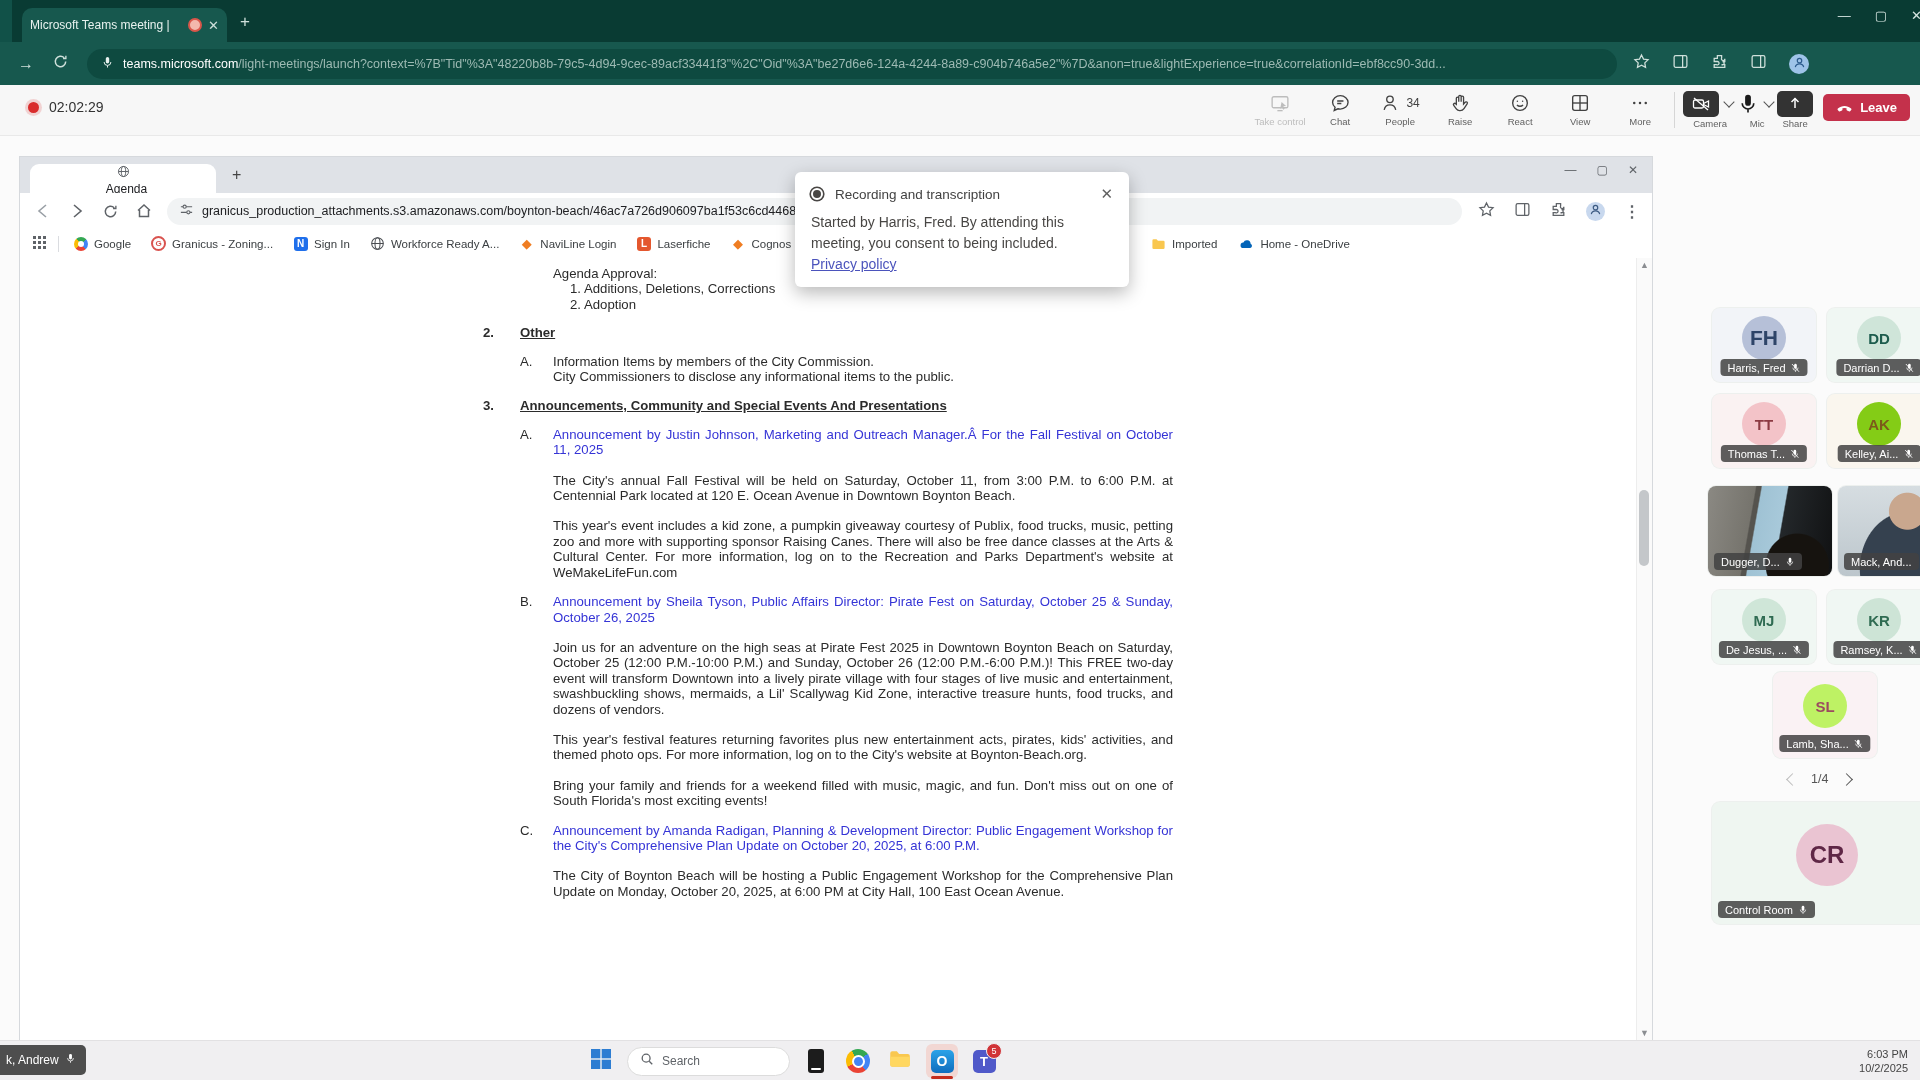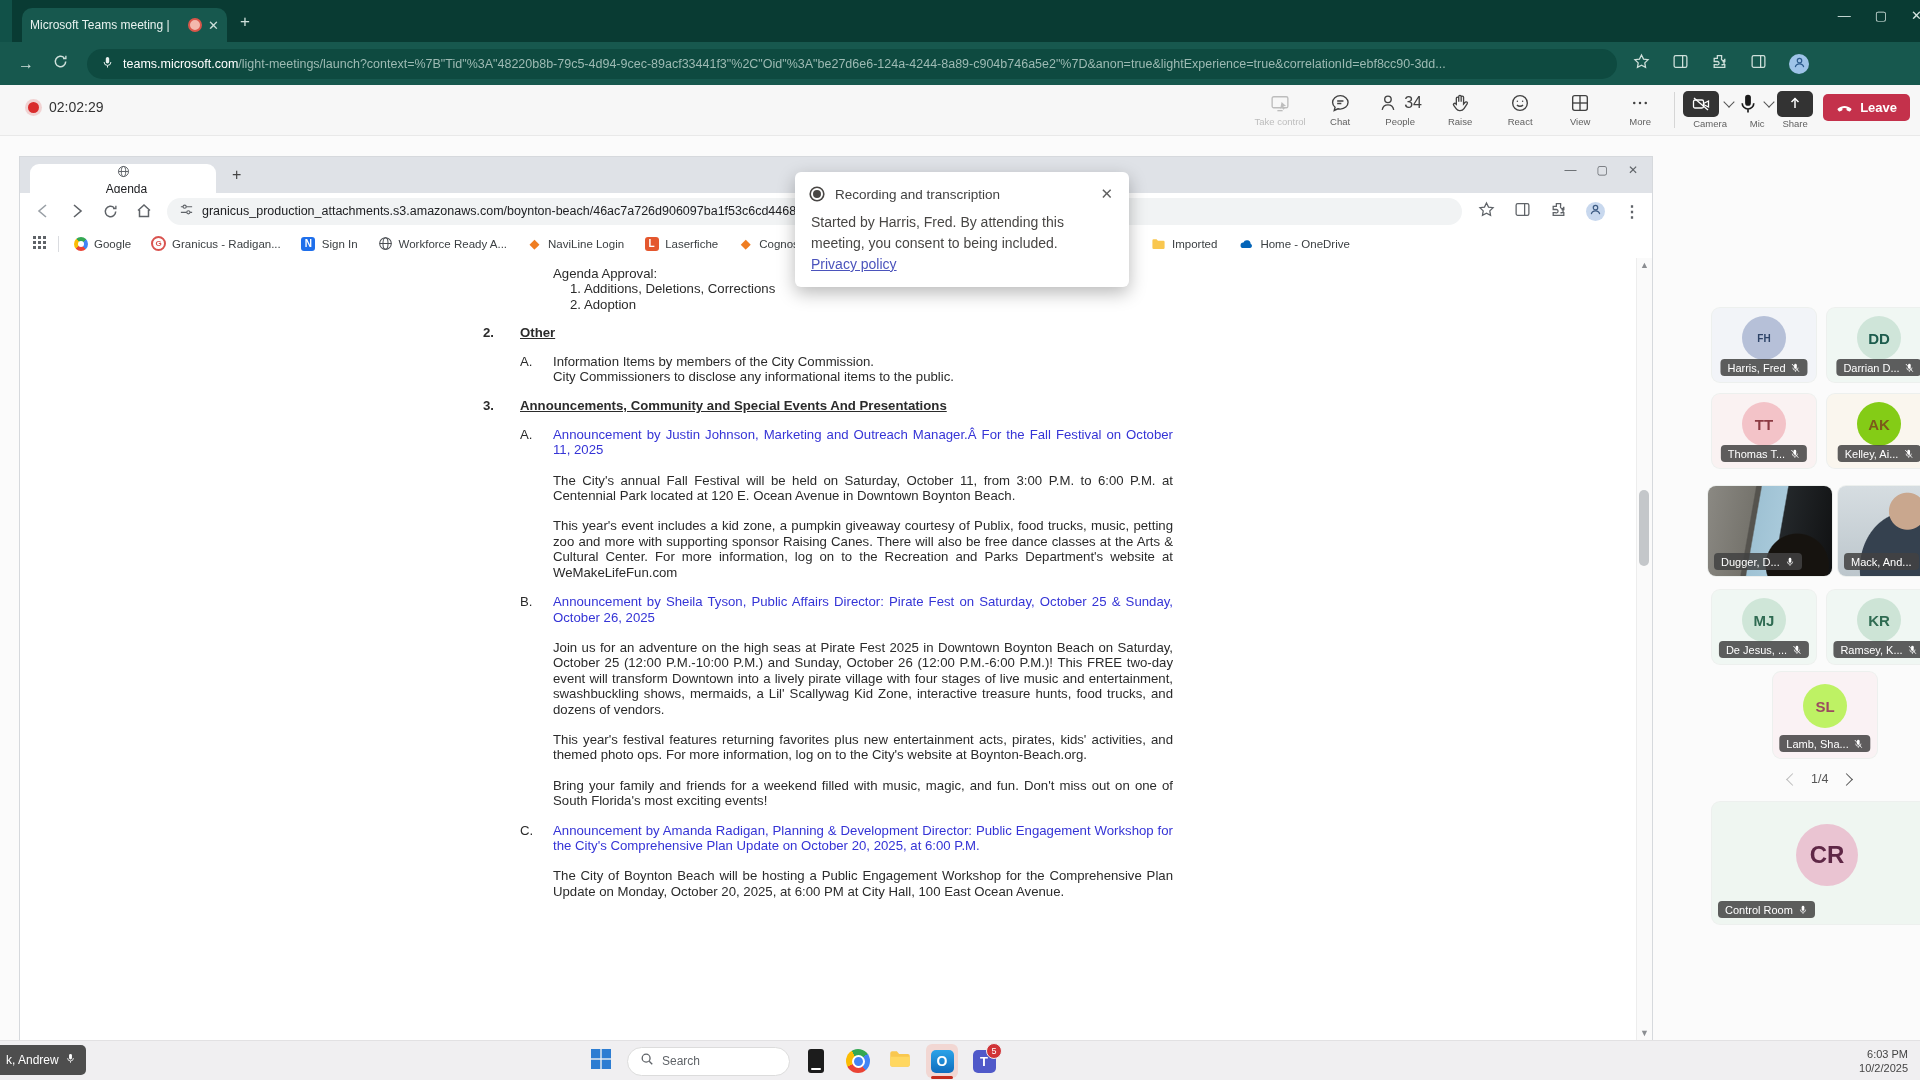--- a/index.html
+++ b/index.html
@@ -27,21 +27,21 @@
   
   .t-bar{position:absolute;left:0;top:85px;width:1920px;height:50px;background:#f7f7f7;border-bottom:1px solid #e9e9e9;}
   .t-timer{position:absolute;left:28px;top:14px;display:flex;align-items:center;gap:10px;}
   .t-timer-dot{width:11px;height:11px;border-radius:50%;background:#d92c2c;box-shadow:0 0 0 3px rgba(217,44,44,.18);}
   .t-timer-text{font-size:14px;color:#333;}
   .t-right{position:absolute;right:4px;top:3px;display:flex;align-items:flex-start;}
   .tb-btn{width:60px;display:flex;flex-direction:column;align-items:center;padding-top:3px;cursor:default;}
   .tb-icn{height:24px;display:flex;align-items:center;gap:2px;}
   .tb-label{font-size:9.5px;color:#616161;margin-top:1px;white-space:nowrap;}
   .tb-btn.disabled .tb-label{color:#bdbdbd;}
-  .tb-badge{font-size:16px;color:#424242;margin-left:2px;}
+  .tb-badge{font-size:12px;color:#424242;margin-left:2px;}
   .t-div{width:1px;height:36px;background:#d6d6d6;margin:4px 8px 0 4px;}
   .dev-box{width:36px;height:26px;background:#333;border-radius:5px;display:flex;align-items:center;justify-content:center;}
   .chev{width:7px;height:7px;border-right:1.6px solid #555;border-bottom:1.6px solid #555;transform:rotate(45deg);margin:0 4px 4px 6px;align-self:center;}
   .dev-grp{display:flex;flex-direction:column;align-items:center;padding-top:3px;}
   .dev-row{display:flex;align-items:center;height:26px;}
   .leave-btn{margin:6px 6px 0 10px;height:27px;background:#c4314b;border-radius:5px;display:flex;align-items:center;gap:7px;padding:0 13px;cursor:default;}
   .leave-txt{color:#fff;font-size:13px;font-weight:bold;}
 
   
   .inner{position:absolute;left:20px;top:157px;width:1632px;height:883px;background:#fff;box-shadow:0 0 0 1px #d6d9dd;}
@@ -406,21 +406,21 @@
           <span class="bm">
             <span class="fav">
               <span class="fav-gcircle"></span>
             </span>
             <span>Google</span>
           </span>
           <span class="bm">
             <span class="fav">
               <span class="fav-gring">G</span>
             </span>
-            <span>Granicus - Radigan...</span>
+            <span>Granicus - Zoning...</span>
           </span>
           <span class="bm">
             <span class="fav">
               <span class="fav-sq" style="background:#1f6feb;">N</span>
             </span>
             <span>Sign In</span>
           </span>
           <span class="bm">
             <span class="fav">
               <svg width="15" height="15" viewBox="0 0 16 16" fill="none" stroke="#4a4d52" stroke-width="1.1">
@@ -541,21 +541,21 @@
       <span class="pop-rec"></span>
       <span class="pop-title">Recording and transcription</span>
       <span class="pop-close">✕</span>
     </div>
     <div class="pop-body">Started by Harris, Fred. By attending this meeting, you consent to being included.</div>
     <span class="pop-link">Privacy policy</span>
   </div>
 
   <div id="participants">
       <div class="p-tile" style="left: 1712px; top: 308px; width: 104px; height: 74px; background: rgb(242, 244, 248);">
-        <div class="p-avatar" style="top:8px;width:44px;height:44px;background:#b6c0d8;color:#2e4468;font-size:10px;text-align:center;">FH</div>
+        <div class="p-avatar" style="top:8px;width:44px;height:44px;background:#b6c0d8;color:#2e4468;font-size:21px;text-align:center;">FH</div>
         <div class="p-label">
           <span>Harris, Fred</span>
           <span style="display:flex;">
             <svg width="10" height="10" viewBox="0 0 16 16">
     <rect x="5.9" y="1.3" width="4.2" height="8" rx="2.1" fill="#fff"></rect>
     <path d="M3.8 7.4a4.2 4.2 0 0 0 8.4 0" stroke="#fff" stroke-width="1.2" fill="none"></path>
     <line x1="8" y1="11.8" x2="8" y2="14.2" stroke="#fff" stroke-width="1.2"></line>
     <line x1="2.4" y1="1.6" x2="13.6" y2="14" stroke="#fff" stroke-width="1.4"></line>
             </svg>
           </span>

